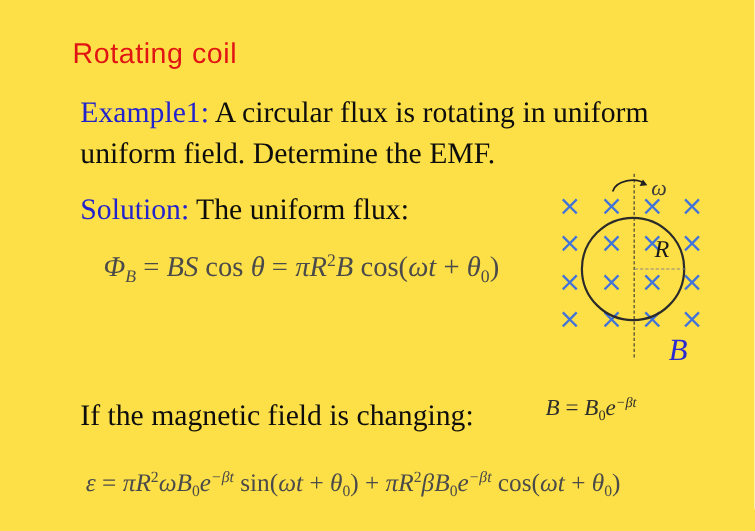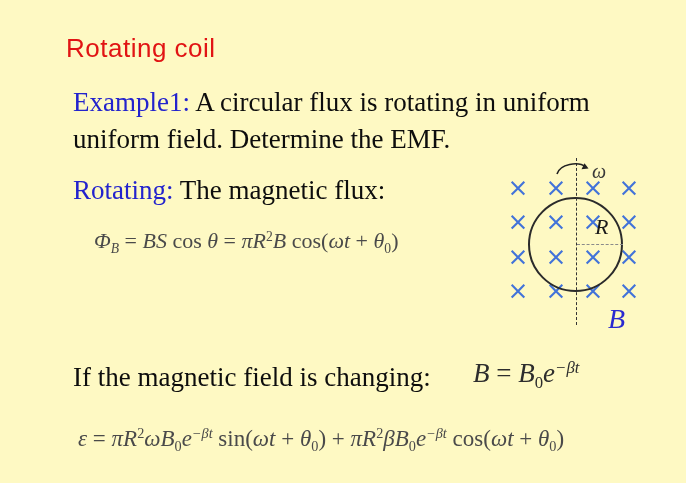--- a/index.html
+++ b/index.html
@@ -1,19 +1,19 @@
 <!DOCTYPE html>
 <html><head>
 <meta charset="utf-8">
 <style>
   html,body{margin:0;padding:0;background:#ffffff;}
   .slide{
     position:relative;
     width:686px;height:483px;
-    background:#fef9c3;
+    background:#fde047;
     overflow:hidden;
     font-family:"Liberation Serif", serif;
     color:#0d0d0d;
   }
   .title{
     position:absolute;left:66px;top:33px;
     font-family:"Liberation Sans", sans-serif;
     font-size:26px;letter-spacing:0.5px;
     color:#e11414;
   }
@@ -31,22 +31,22 @@
     position:absolute;left:73px;top:362px;
     font-size:27px;white-space:nowrap;
   }
   
   .formula{
     position:absolute;
     font-family:"Liberation Serif", serif;
     color:#4a4a4a;
     white-space:nowrap;
   }
-  .formula.flux{left:94px;top:228px;font-size:22px;}
-  .formula.bdecay{left:473px;top:358px;font-size:27px;color:#2d2d2d;}
+  .formula.flux{left:94px;top:228px;font-size:26px;}
+  .formula.bdecay{left:496px;top:358px;font-size:21px;color:#2d2d2d;}
   .formula.emf{left:78px;top:426px;font-size:23px;}
   .formula .it{font-style:italic;}
   .formula .up{font-style:normal;}
   .formula sub,.formula sup{font-size:62%;line-height:0;}
   .formula sub{vertical-align:-0.35em;}
   .formula sup{vertical-align:0.55em;}
   
   .diagram{position:absolute;left:500px;top:155px;width:186px;height:185px;}
   .cross{
     position:absolute;
@@ -89,21 +89,21 @@
 <div class="slide">
 
   <div class="title">Rotating coil</div>
 
   <div class="example">
     <div><span class="blue-lead">Example1:</span><span> A circular flux is rotating in uniform</span></div>
     <div>uniform field. Determine the EMF.</div>
   </div>
 
   <div class="solution">
-    <span class="blue-lead">Rotating:</span><span> The magnetic flux:</span>
+    <span class="blue-lead">Solution:</span><span> The uniform flux:</span>
   </div>
 
   <div class="formula flux"><span class="it">Φ</span><sub class="it">B</sub><span class="up"> = </span><span class="it">BS</span><span class="up"> cos </span><span class="it">θ</span><span class="up">  = </span><span class="it">π</span><span class="it">R</span><sup class="up">2</sup><span class="it">B</span><span class="up"> cos(</span><span class="it">ωt</span><span class="up"> + </span><span class="it">θ</span><sub class="up">0</sub><span class="up">)</span></div>
 
   <div class="diagram">
     <div>
         <span class="cross" style="left: 18px; top: 32px;">×</span>
         <span class="cross" style="left: 56px; top: 32px;">×</span>
         <span class="cross" style="left: 93px; top: 32px;">×</span>
         <span class="cross" style="left: 129px; top: 32px;">×</span>

